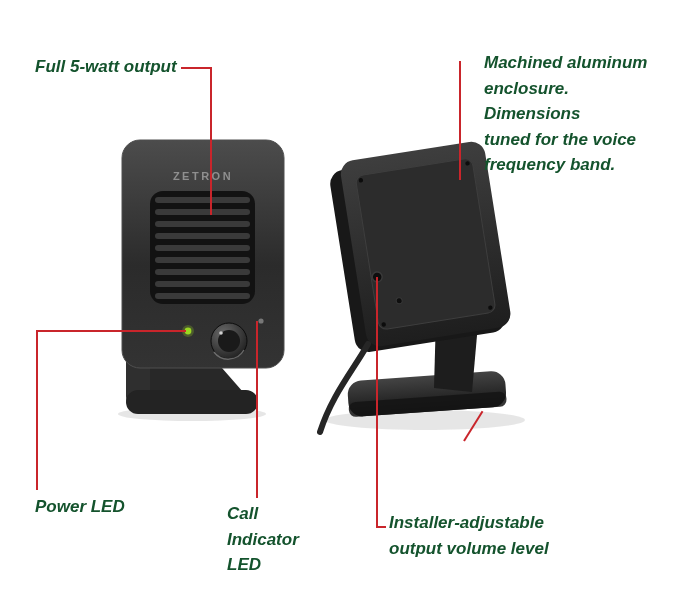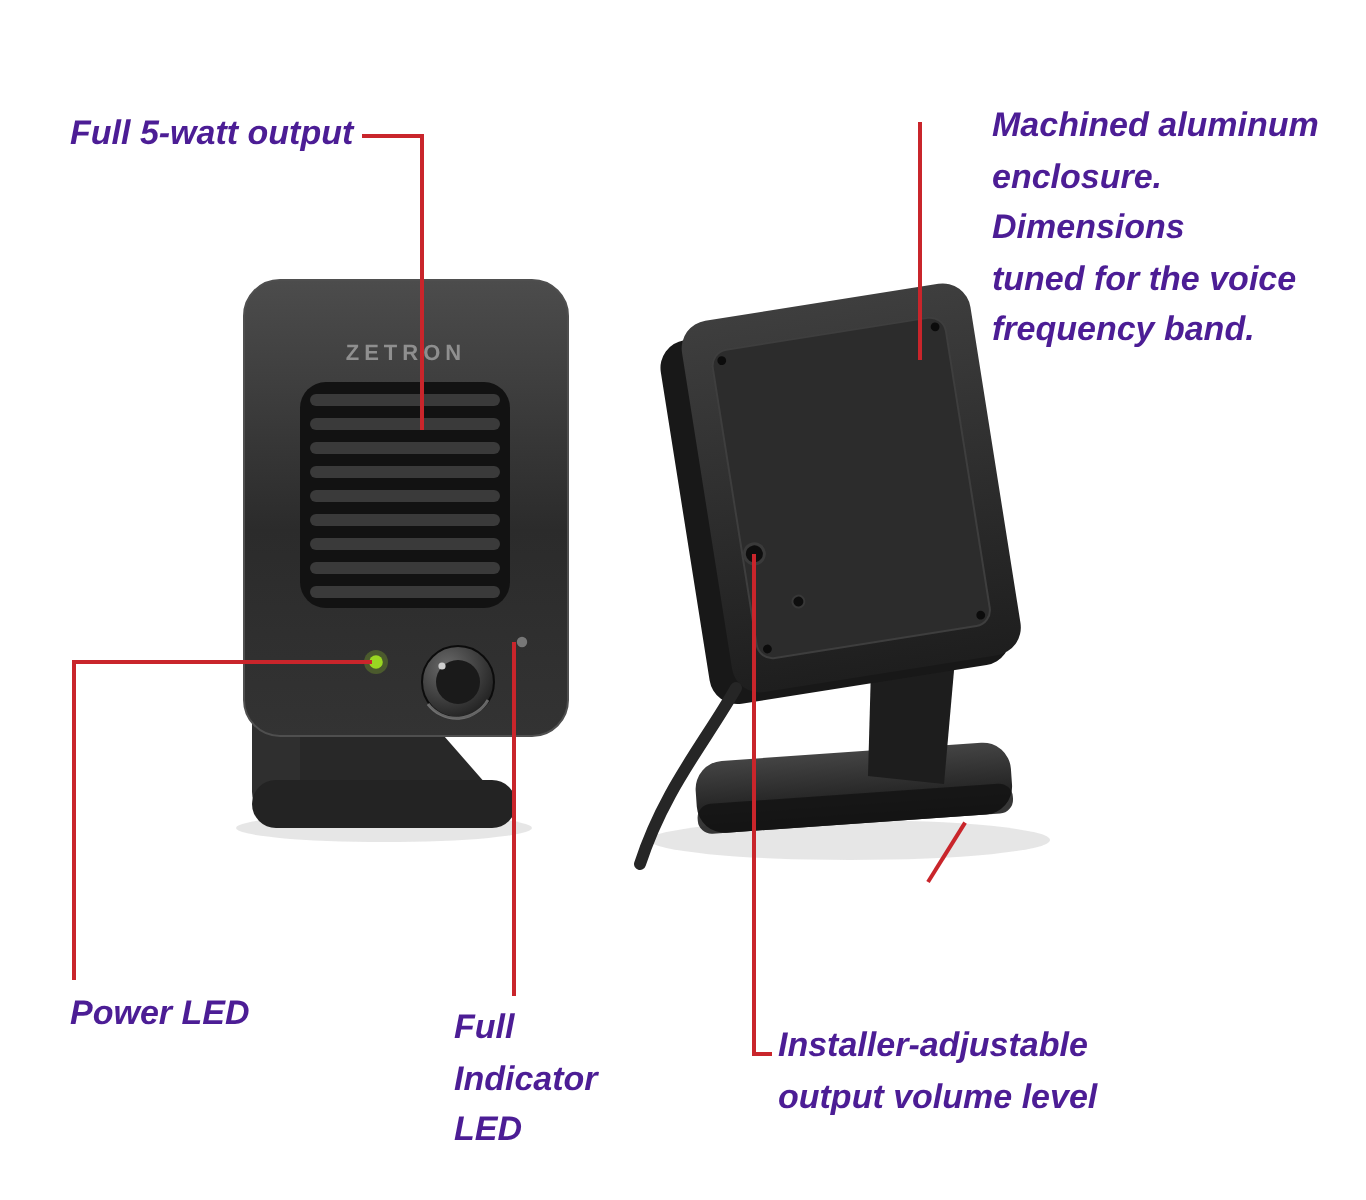--- a/index.html
+++ b/index.html
@@ -10,37 +10,37 @@
     font-family:"Liberation Sans", sans-serif;
     overflow:hidden;
   }
   .illustration { position:absolute; left:0; top:0; }
   .label {
     position:absolute;
     font-style:italic;
     font-weight:700;
     font-size:17px;
     line-height:1.5;
-    color:#4c1d95;
+    color:#14532d;
     white-space:pre-line;
   }
   .callout { position:absolute; background:#c9252b; }
   .ln-output-h  { left:181px; top:67px;  width:31px;  height:2px; }
   .ln-output-v  { left:210px; top:67px;  width:2px;   height:148px; }
   .ln-enclosure { left:459px; top:61px;  width:2px;   height:119px; }
   .ln-power-h   { left:36px;  top:330px; width:150px; height:2px; }
   .ln-power-v   { left:36px;  top:330px; width:2px;   height:160px; }
   .ln-call      { left:256px; top:321px; width:2px;   height:177px; }
   .ln-base      { left:464px; top:440px; width:35px;  height:2px;
                   transform-origin:0 50%; transform:rotate(-58deg); }
   .ln-volume-v  { left:376px; top:277px; width:2px;   height:251px; }
   .ln-volume-h  { left:376px; top:526px; width:10px;  height:2px; }
 
   .lbl-full-output { left:35px;  top:54px; }
-  .lbl-enclosure   { left:484px; top:50px;  width:185px;margin-left:12px; }
+  .lbl-enclosure   { left:484px; top:50px;  width:185px; }
   .lbl-power-led   { left:35px;  top:494px;text-align:right; }
   .lbl-call-led    { left:227px; top:501px; }
   .lbl-base        { left:389px; top:441px; }
   .lbl-volume      { left:389px; top:510px; width:205px; }
 </style>
 </head>
 <body>
 
 <div class="canvas">
 
@@ -140,19 +140,19 @@
   <div class="callout ln-base"></div>
   <div class="callout ln-volume-v"></div>
   <div class="callout ln-volume-h"></div>
 
   <div class="label lbl-full-output">Full 5-watt output</div>
   <div class="label lbl-enclosure">Machined aluminum
 enclosure. Dimensions
 tuned for the voice
 frequency band.</div>
   <div class="label lbl-power-led">Power LED</div>
-  <div class="label lbl-call-led">Full
+  <div class="label lbl-call-led">Call
 Indicator
 LED</div>
   <div class="label lbl-volume">Installer-adjustable
 output volume level</div>
 
 </div>
 
 </body></html>

